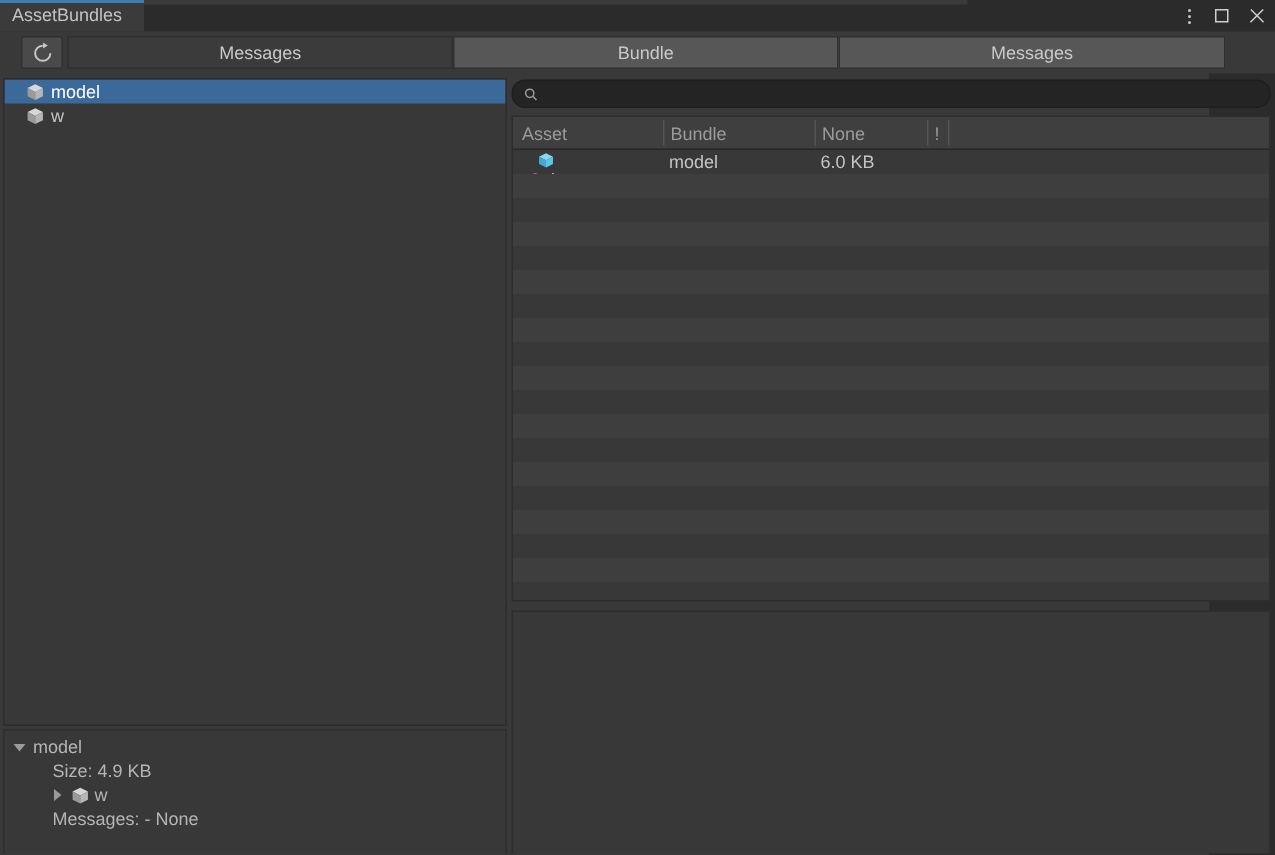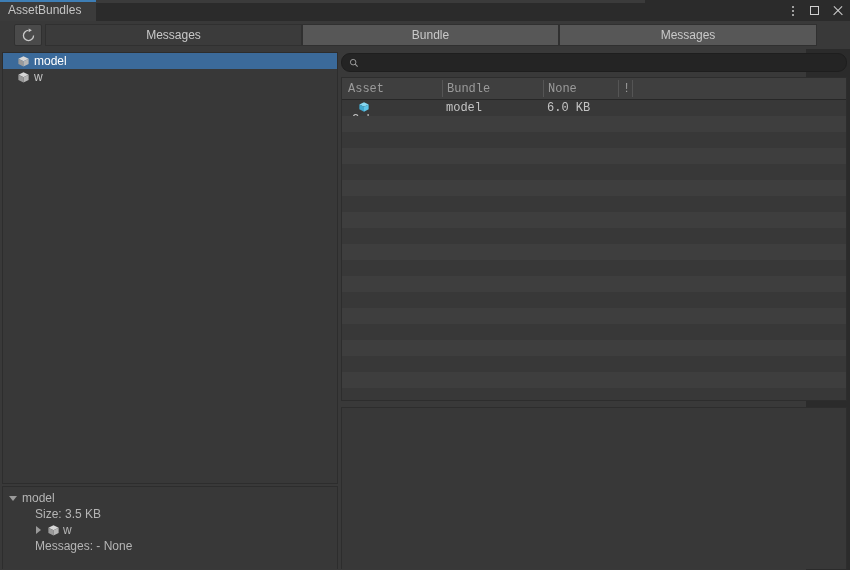--- a/index.html
+++ b/index.html
@@ -220,21 +220,20 @@
 
   
   .asset-list {
     position: absolute;
     left: 341px; top: 77px;
     width: 506px; height: 324px;
     background: #383838;
     border: 1px solid #2d2d2d;
     box-sizing: border-box;
     overflow: hidden;
-    font-family: Liberation Mono, monospace;
   }
   .asset-head {
     position: relative;
     height: 21px;
     background: #3f3f3f;
     border-bottom: 1px solid #272727;
   }
   .asset-head .col {
     position: absolute;
     top: 4px;
@@ -351,21 +350,21 @@
   </div>
 
   <div class="details-panel">
 
     <div class="det-row" style="padding-left:6px;">
       <span class="tri tri-down"></span>
       <span class="txt" style="margin-left:5px;">model</span>
     </div>
 
     <div class="det-row" style="padding-left:29px;">
-      <span class="txt">Size: 3.5 KB</span>
+      <span class="txt">Size: 4.9 KB</span>
     </div>
 
 
     <div class="det-row" style="padding-left:33px;">
       <span class="tri tri-right"></span>
       <span class="ico" style="margin-left:6px;">
         <svg width="13" height="13" viewBox="0 0 16 16">
           <path d="M8 1.5 L14.3 4.6 L8 7.7 L1.7 4.6 Z" fill="#d7d7d7"></path>
           <path d="M1.7 4.6 L8 7.7 L8 14.3 L1.7 11.2 Z" fill="#9a9a9a"></path>
           <path d="M14.3 4.6 L8 7.7 L8 14.3 L14.3 11.2 Z" fill="#b6b6b6"></path>

